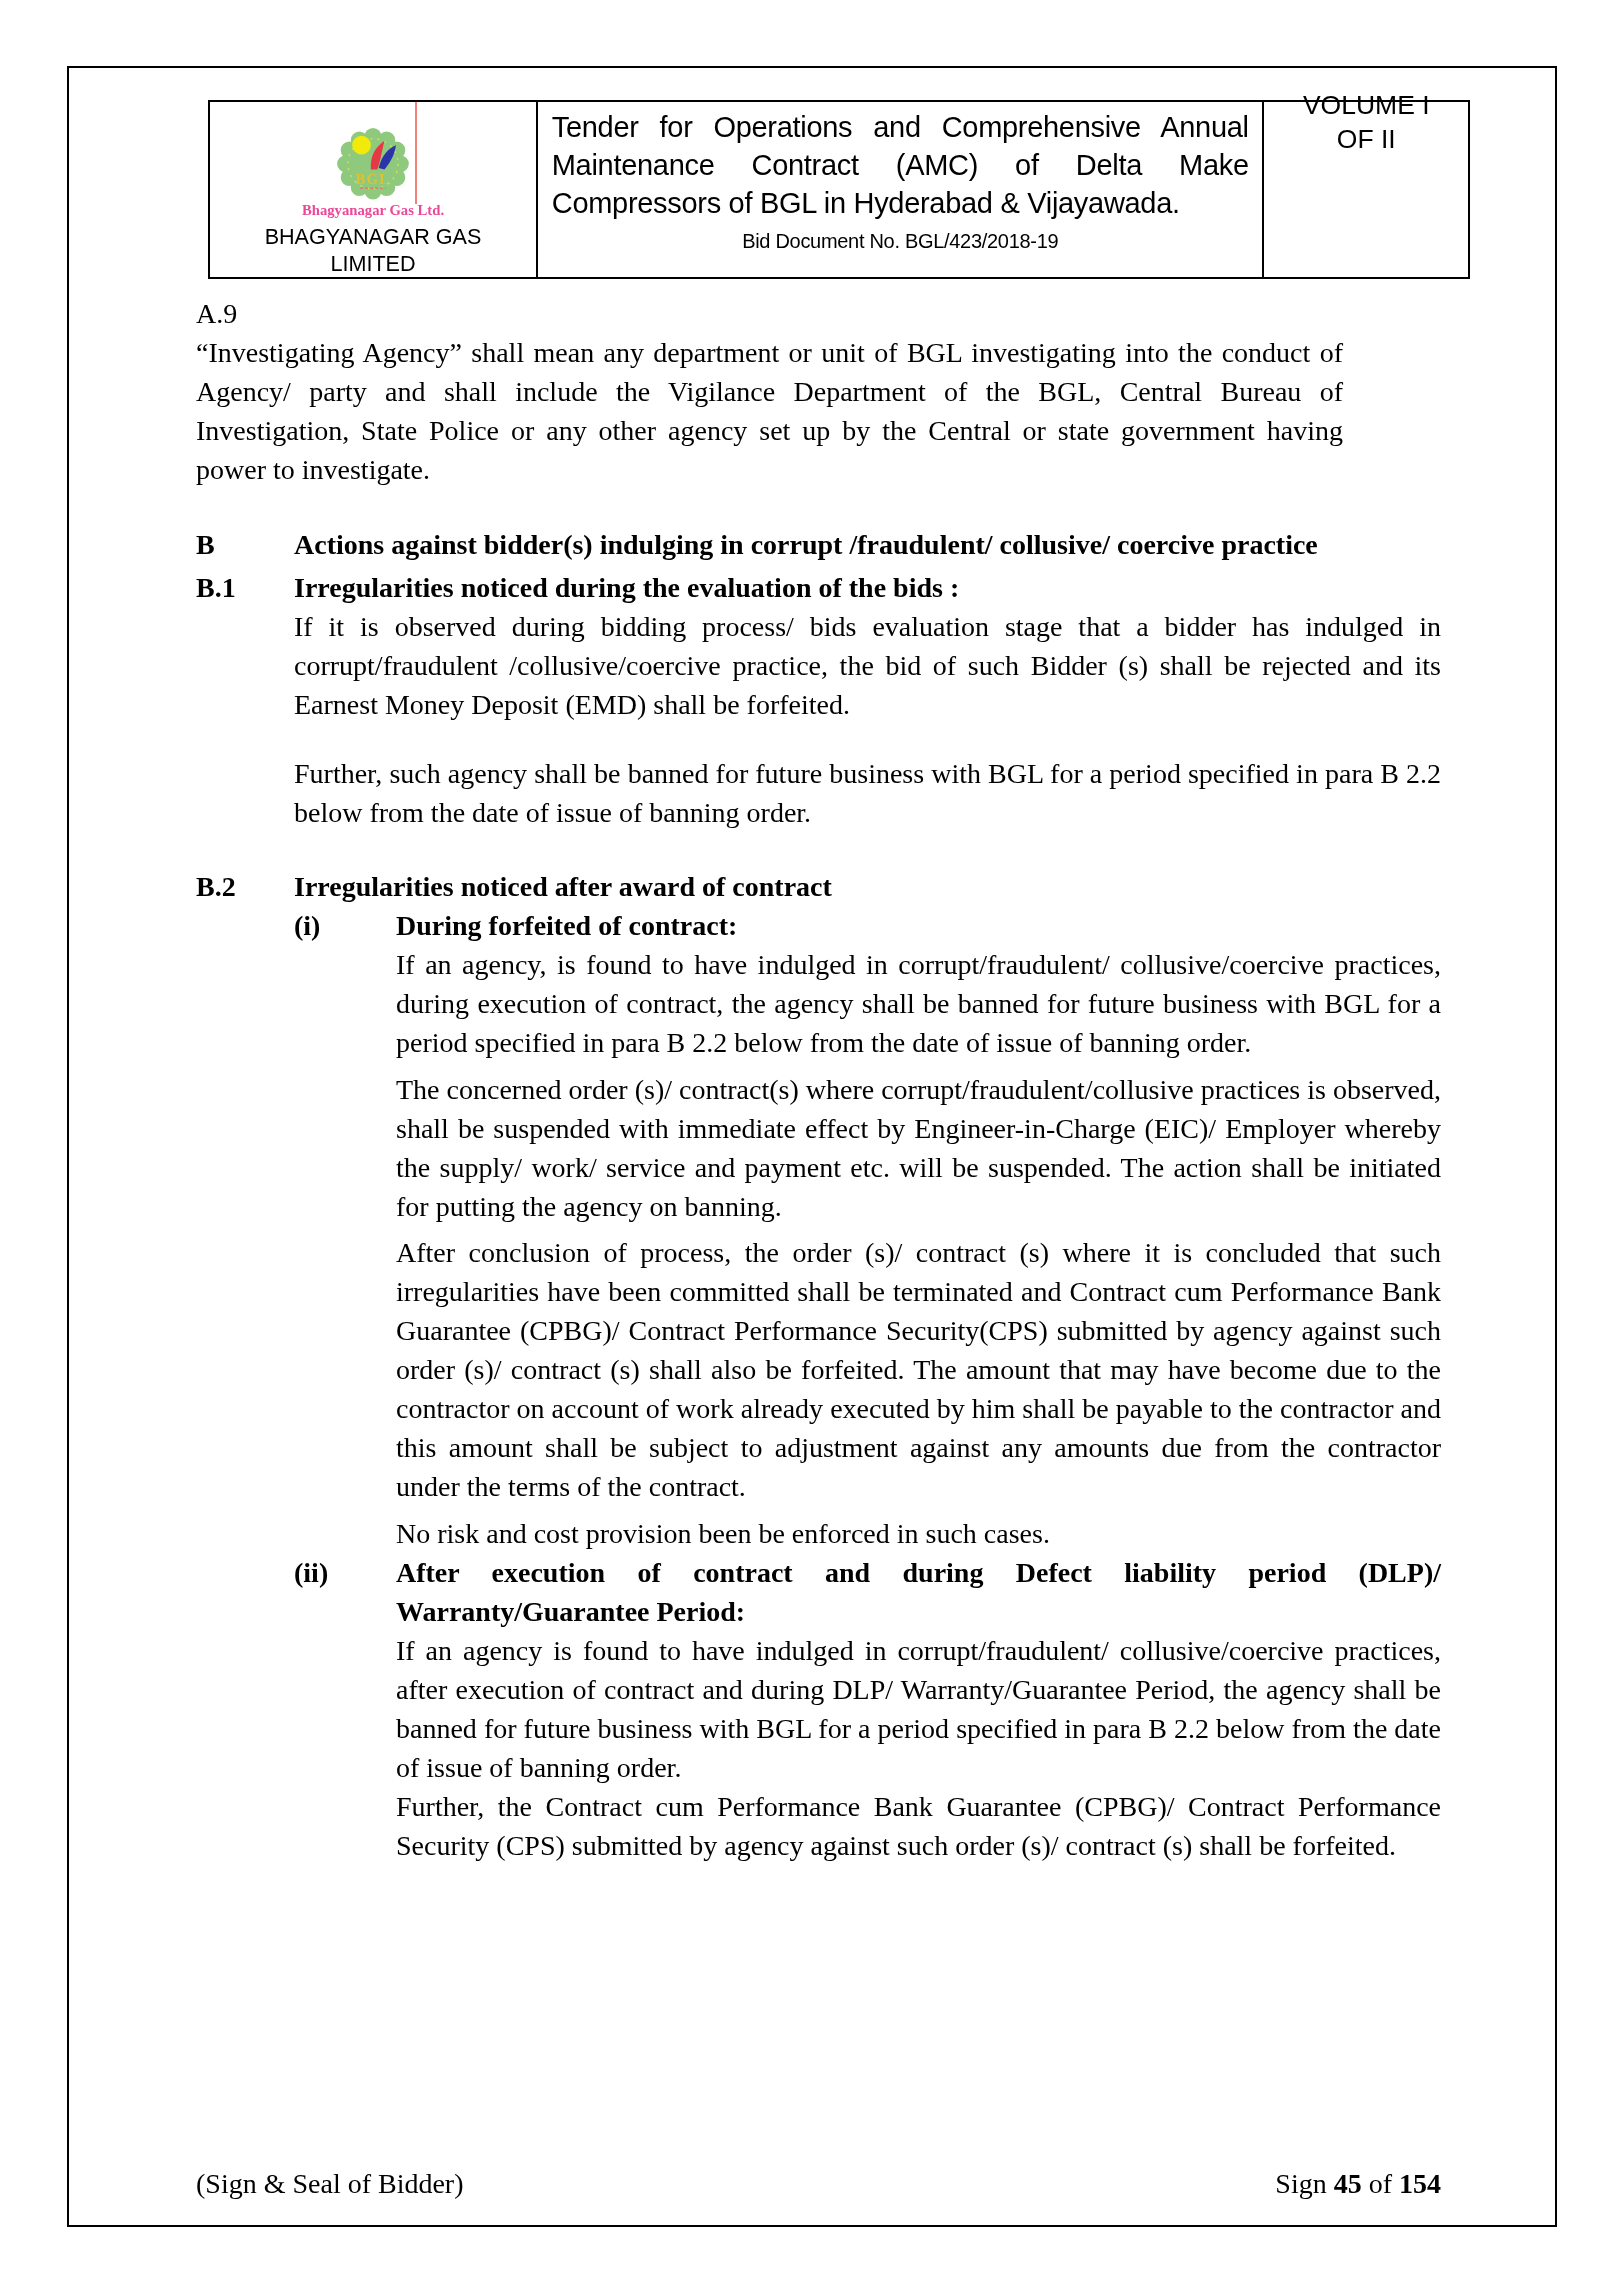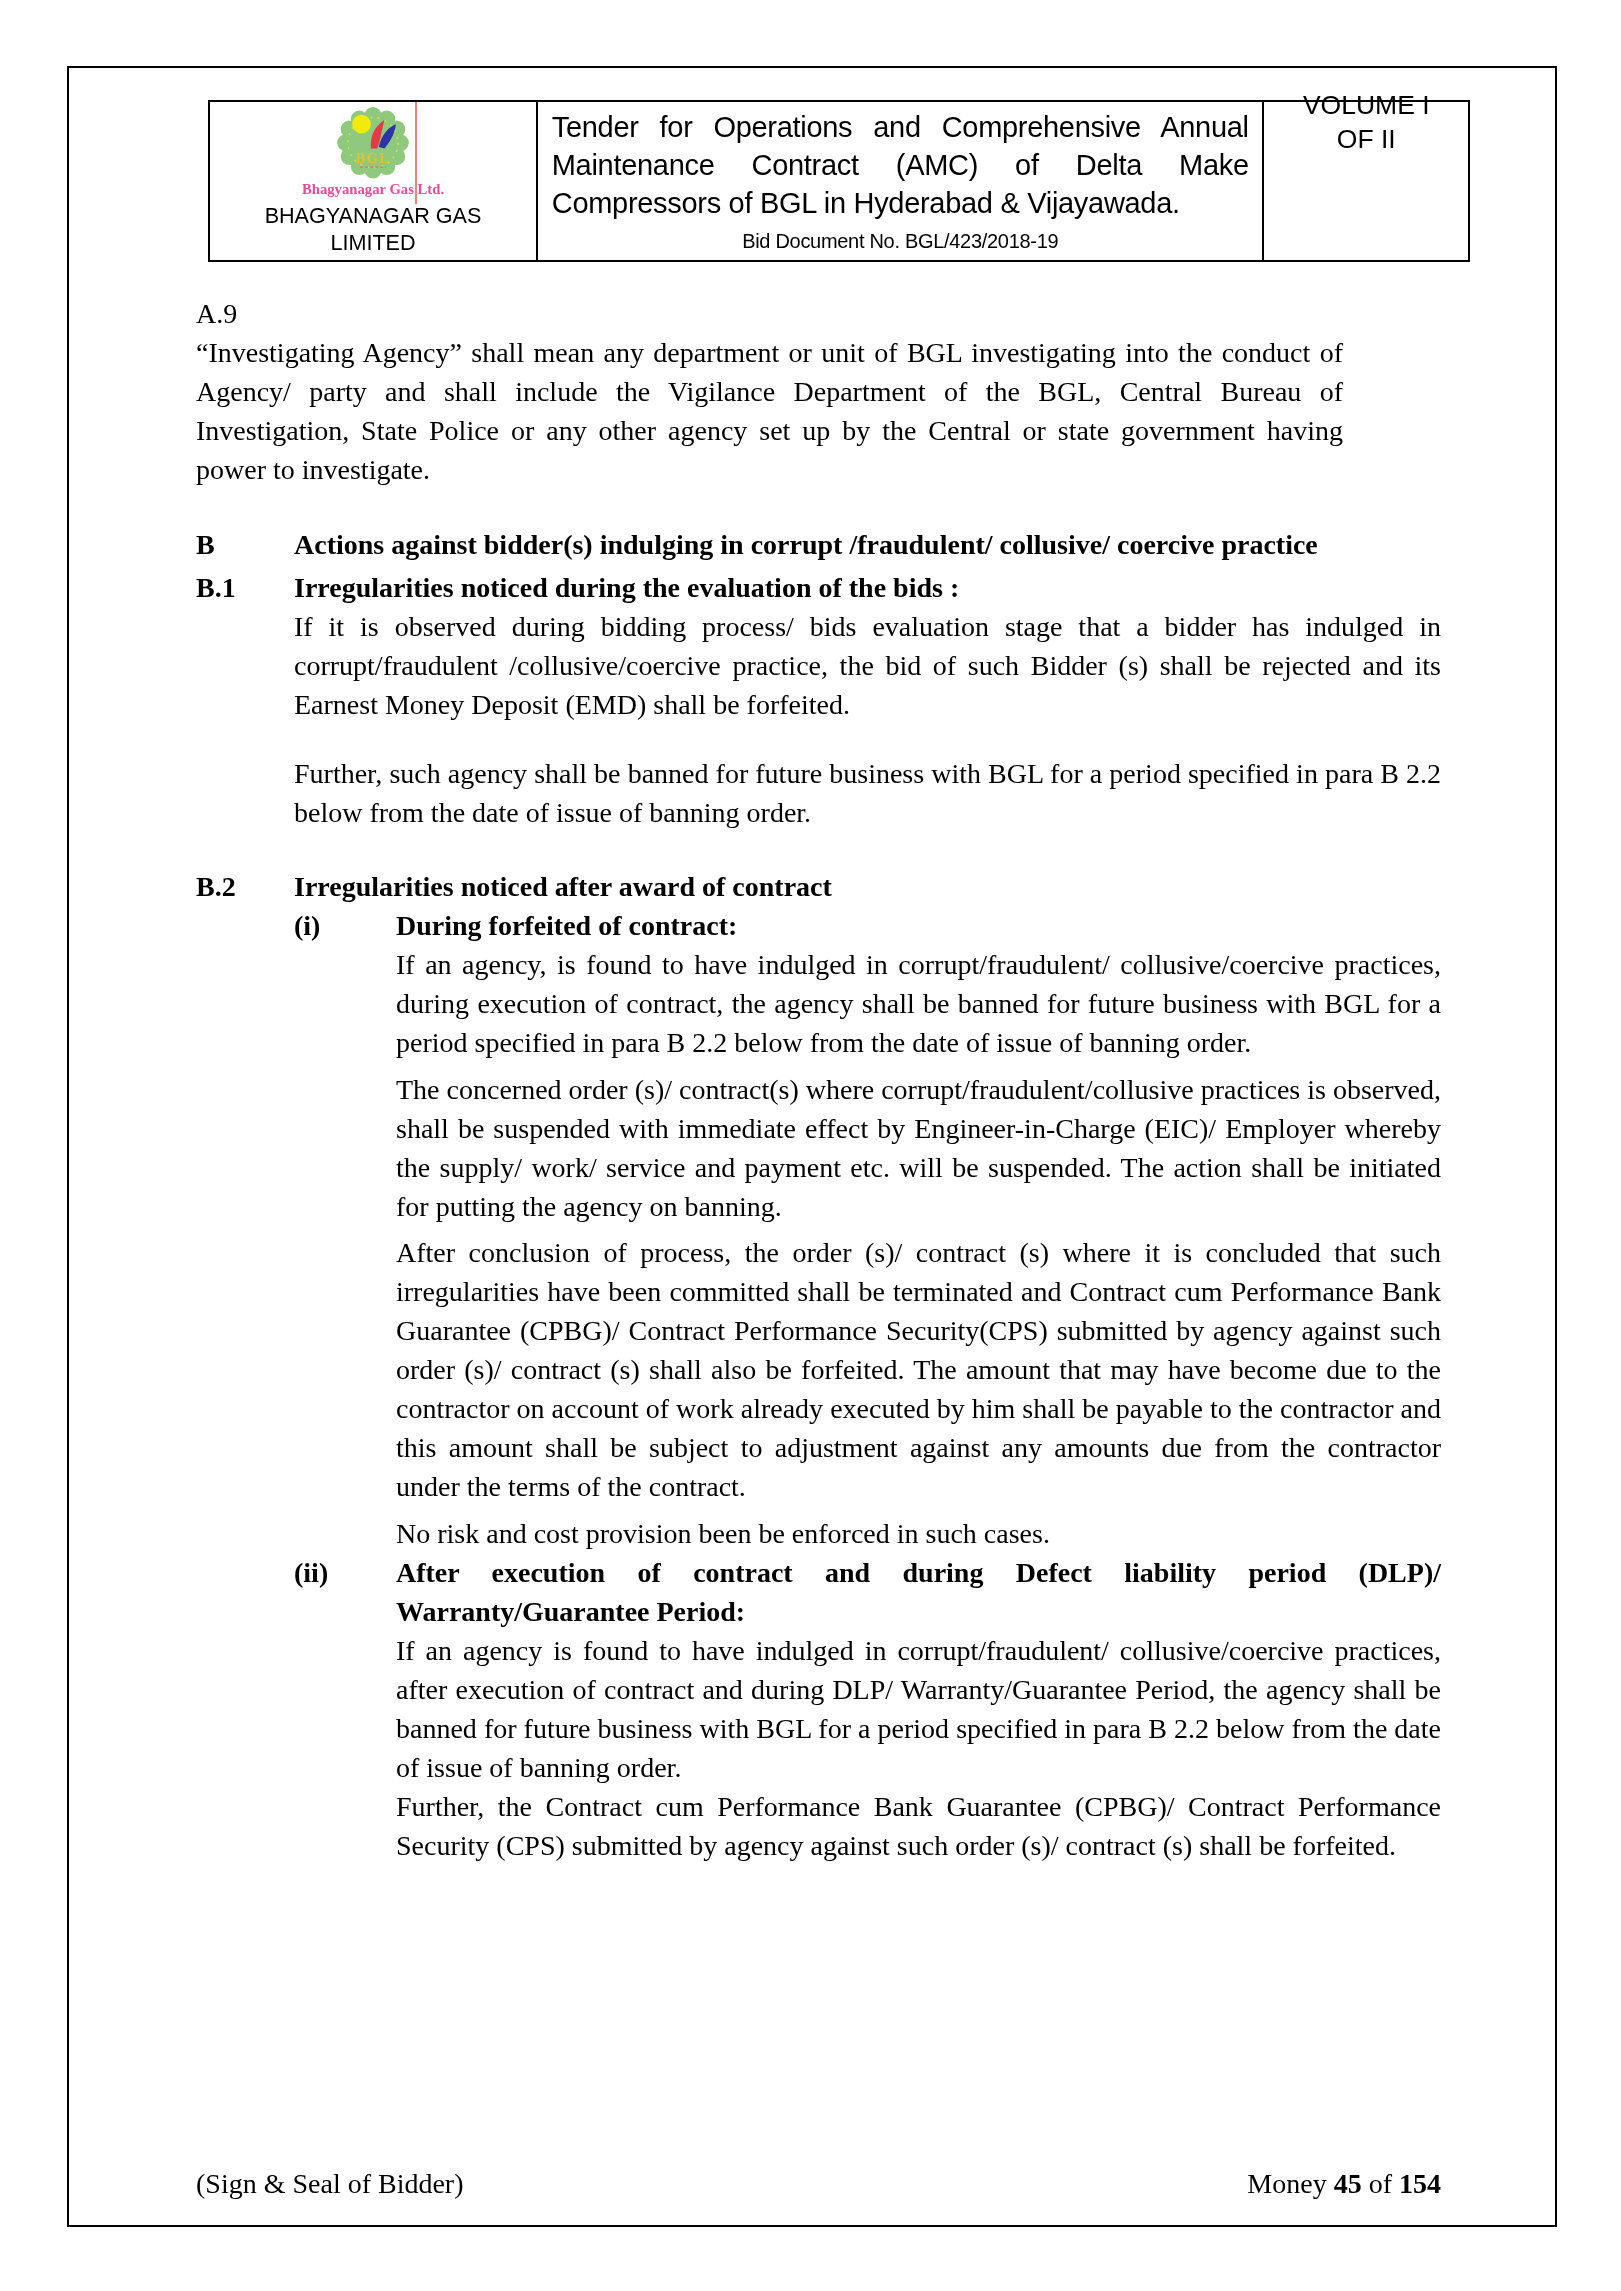--- a/index.html
+++ b/index.html
@@ -12,21 +12,21 @@
     position:absolute; left:67px; top:66px; width:1490px; height:2161px;
     border:2px solid #000; border-bottom-width:2.9px;
   }
 
   
   .header-table {
     position:absolute; left:139px; top:32px; width:1262px; height:161px;
     border-collapse:collapse; table-layout:fixed;
   }
   .header-table td { border:2px solid #000; vertical-align:top; }
-  .cell-logo  { width:308px; position:relative; text-align:center; padding-top:2px; }
+  .cell-logo  { width:308px; position:relative; text-align:center; padding-top:23px; }
   .cell-title { width:682px; padding:5.9px 13.7px 0 13.7px; }
   .cell-vol   { width:193px; vertical-align:middle; text-align:center; }
 
   .logo-svg { display:block; margin:0 auto; }
   .logo-caption {
     font-family:"Liberation Serif", serif; font-weight:bold;
     font-size:14.7px; line-height:17.6px; color:#ec4899; margin-top:-2px;
   }
   .company {
     font-family:"Liberation Sans", sans-serif; font-size:21.6px; line-height:26.5px;
@@ -177,21 +177,21 @@
             </div>
           </div>
 
         </div>
       </div>
     </div>
 
     <div class="footer">
       <span>(Sign &amp; Seal of Bidder)</span>
       <span>
-        <span>Money</span>
+        <span>Sign</span>
         <b>45</b>
         <span>of</span>
         <b>154</b>
       </span>
     </div>
 
   </div>
 </div>
 
 

